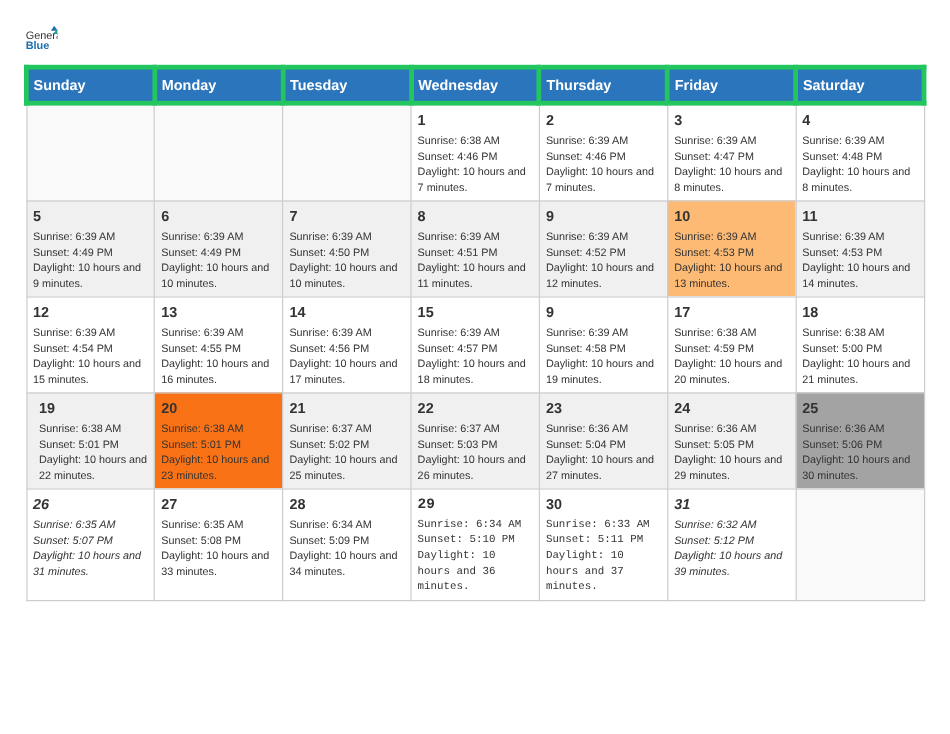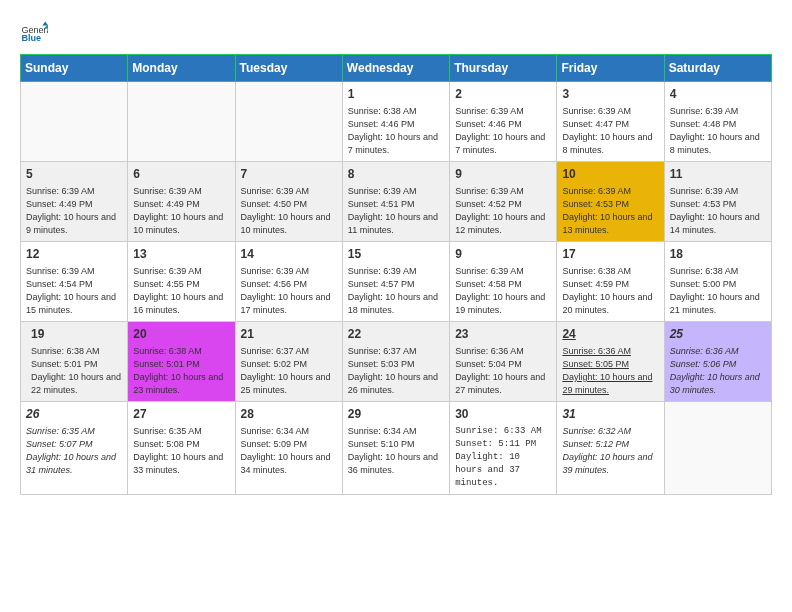--- a/index.html
+++ b/index.html
@@ -47,21 +47,21 @@
       border-collapse: collapse;
       border: 1px solid #ccc;
     }
     .calendar th {
       background-color: #2a75bb;
       color: #fff;
       font-size: 12px;
       font-weight: bold;
       padding: 6px 4px;
       text-align: left;
-      border: 1px solid #22c55e;
+      border: 4px solid #22c55e;
     }
     .calendar td {
       vertical-align: top;
       border: 1px solid #ccc;
       padding: 4px 5px;
       width: 107px;
       min-height: 80px;
       background: #fff;
       font-size: 9.5px;
       color: #333;
@@ -179,21 +179,21 @@
             <div class="day-info" style="white-space: pre-line;">Sunrise: 6:39 AM
 Sunset: 4:51 PM
 Daylight: 10 hours and 11 minutes.</div>
           </td>
           <td style="background-color: rgb(240, 240, 240);">
             <span class="day-number">9</span>
             <div class="day-info" style="white-space: pre-line;">Sunrise: 6:39 AM
 Sunset: 4:52 PM
 Daylight: 10 hours and 12 minutes.</div>
           </td>
-          <td style="background-color: #eab308;">
+          <td style="background-color: #fdba74;">
             <span class="day-number">10</span>
             <div class="day-info" style="white-space: pre-line;">Sunrise: 6:39 AM
 Sunset: 4:53 PM
 Daylight: 10 hours and 13 minutes.</div>
           </td>
           <td style="background-color: rgb(240, 240, 240);">
             <span class="day-number">11</span>
             <div class="day-info" style="white-space: pre-line;">Sunrise: 6:39 AM
 Sunset: 4:53 PM
 Daylight: 10 hours and 14 minutes.</div>
@@ -243,21 +243,21 @@
 Daylight: 10 hours and 21 minutes.</div>
           </td>
         </tr>
         <tr>
           <td style="background-color: rgb(240, 240, 240); padding-left: 10px;">
             <span class="day-number">19</span>
             <div class="day-info" style="white-space: pre-line;">Sunrise: 6:38 AM
 Sunset: 5:01 PM
 Daylight: 10 hours and 22 minutes.</div>
           </td>
-          <td style="background-color: #d946ef;">
+          <td style="background-color: #f97316;">
             <span class="day-number">20</span>
             <div class="day-info" style="white-space: pre-line;">Sunrise: 6:38 AM
 Sunset: 5:01 PM
 Daylight: 10 hours and 23 minutes.</div>
           </td>
           <td style="background-color: rgb(240, 240, 240);">
             <span class="day-number">21</span>
             <div class="day-info" style="white-space: pre-line;">Sunrise: 6:37 AM
 Sunset: 5:02 PM
 Daylight: 10 hours and 25 minutes.</div>
@@ -267,27 +267,27 @@
             <div class="day-info" style="white-space: pre-line;">Sunrise: 6:37 AM
 Sunset: 5:03 PM
 Daylight: 10 hours and 26 minutes.</div>
           </td>
           <td style="background-color: rgb(240, 240, 240);">
             <span class="day-number">23</span>
             <div class="day-info" style="white-space: pre-line;">Sunrise: 6:36 AM
 Sunset: 5:04 PM
 Daylight: 10 hours and 27 minutes.</div>
           </td>
-          <td style="background-color: rgb(240, 240, 240); text-decoration: underline;">
+          <td style="background-color: rgb(240, 240, 240);">
             <span class="day-number">24</span>
             <div class="day-info" style="white-space: pre-line;">Sunrise: 6:36 AM
 Sunset: 5:05 PM
 Daylight: 10 hours and 29 minutes.</div>
           </td>
-          <td style="background-color: #c4b5fd; font-style: italic;">
+          <td style="background-color: #a3a3a3;">
             <span class="day-number">25</span>
             <div class="day-info" style="white-space: pre-line;">Sunrise: 6:36 AM
 Sunset: 5:06 PM
 Daylight: 10 hours and 30 minutes.</div>
           </td>
         </tr>
         <tr>
           <td style="background-color: rgb(255, 255, 255); font-style: italic;">
             <span class="day-number">26</span>
             <div class="day-info" style="white-space: pre-line;">Sunrise: 6:35 AM
@@ -299,21 +299,21 @@
             <div class="day-info" style="white-space: pre-line;">Sunrise: 6:35 AM
 Sunset: 5:08 PM
 Daylight: 10 hours and 33 minutes.</div>
           </td>
           <td style="background-color: rgb(255, 255, 255);">
             <span class="day-number">28</span>
             <div class="day-info" style="white-space: pre-line;">Sunrise: 6:34 AM
 Sunset: 5:09 PM
 Daylight: 10 hours and 34 minutes.</div>
           </td>
-          <td style="background-color: rgb(255, 255, 255);">
+          <td style="background-color: rgb(255, 255, 255); font-family: Liberation Mono, monospace;">
             <span class="day-number">29</span>
             <div class="day-info" style="white-space: pre-line;">Sunrise: 6:34 AM
 Sunset: 5:10 PM
 Daylight: 10 hours and 36 minutes.</div>
           </td>
           <td style="background-color: rgb(255, 255, 255);">
             <span class="day-number">30</span>
             <div class="day-info" style="white-space: pre-line; font-family: Liberation Mono, monospace;">Sunrise: 6:33 AM
 Sunset: 5:11 PM
 Daylight: 10 hours and 37 minutes.</div>

